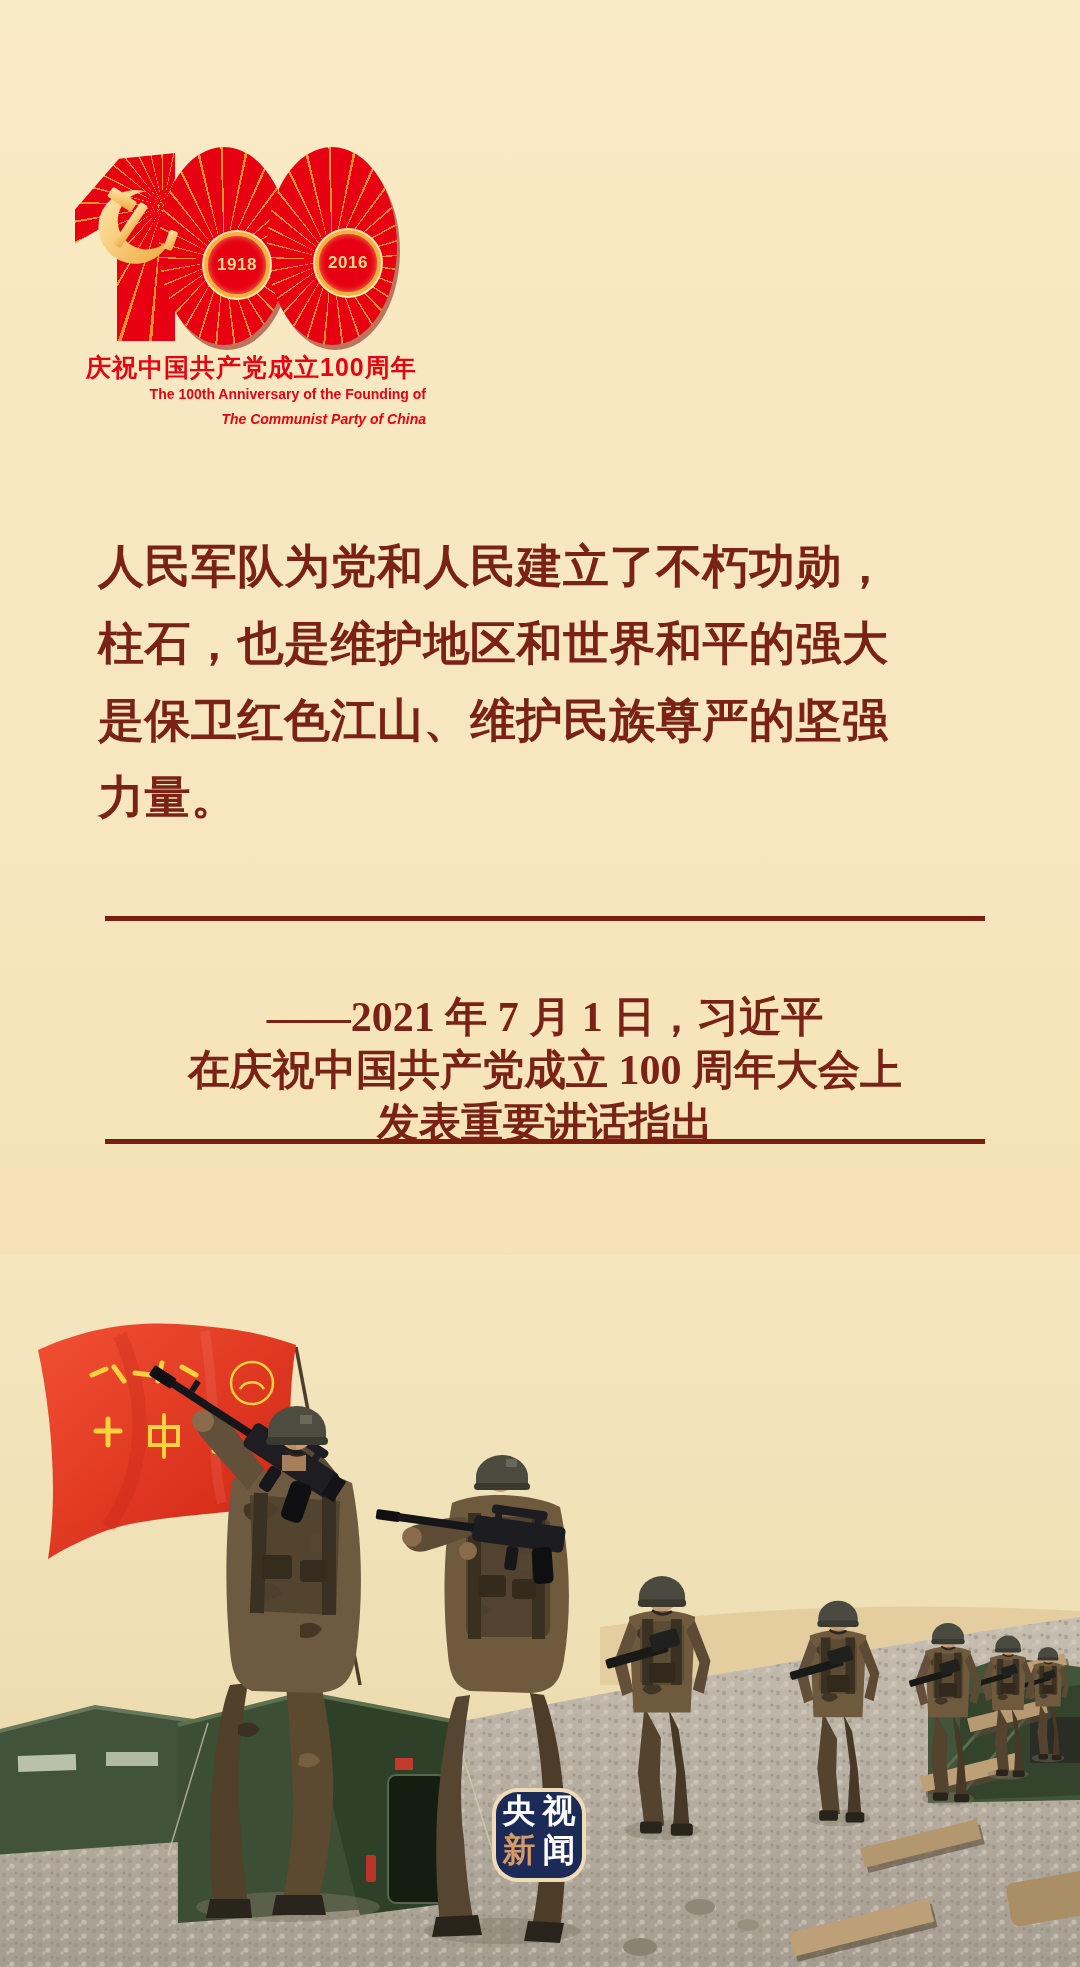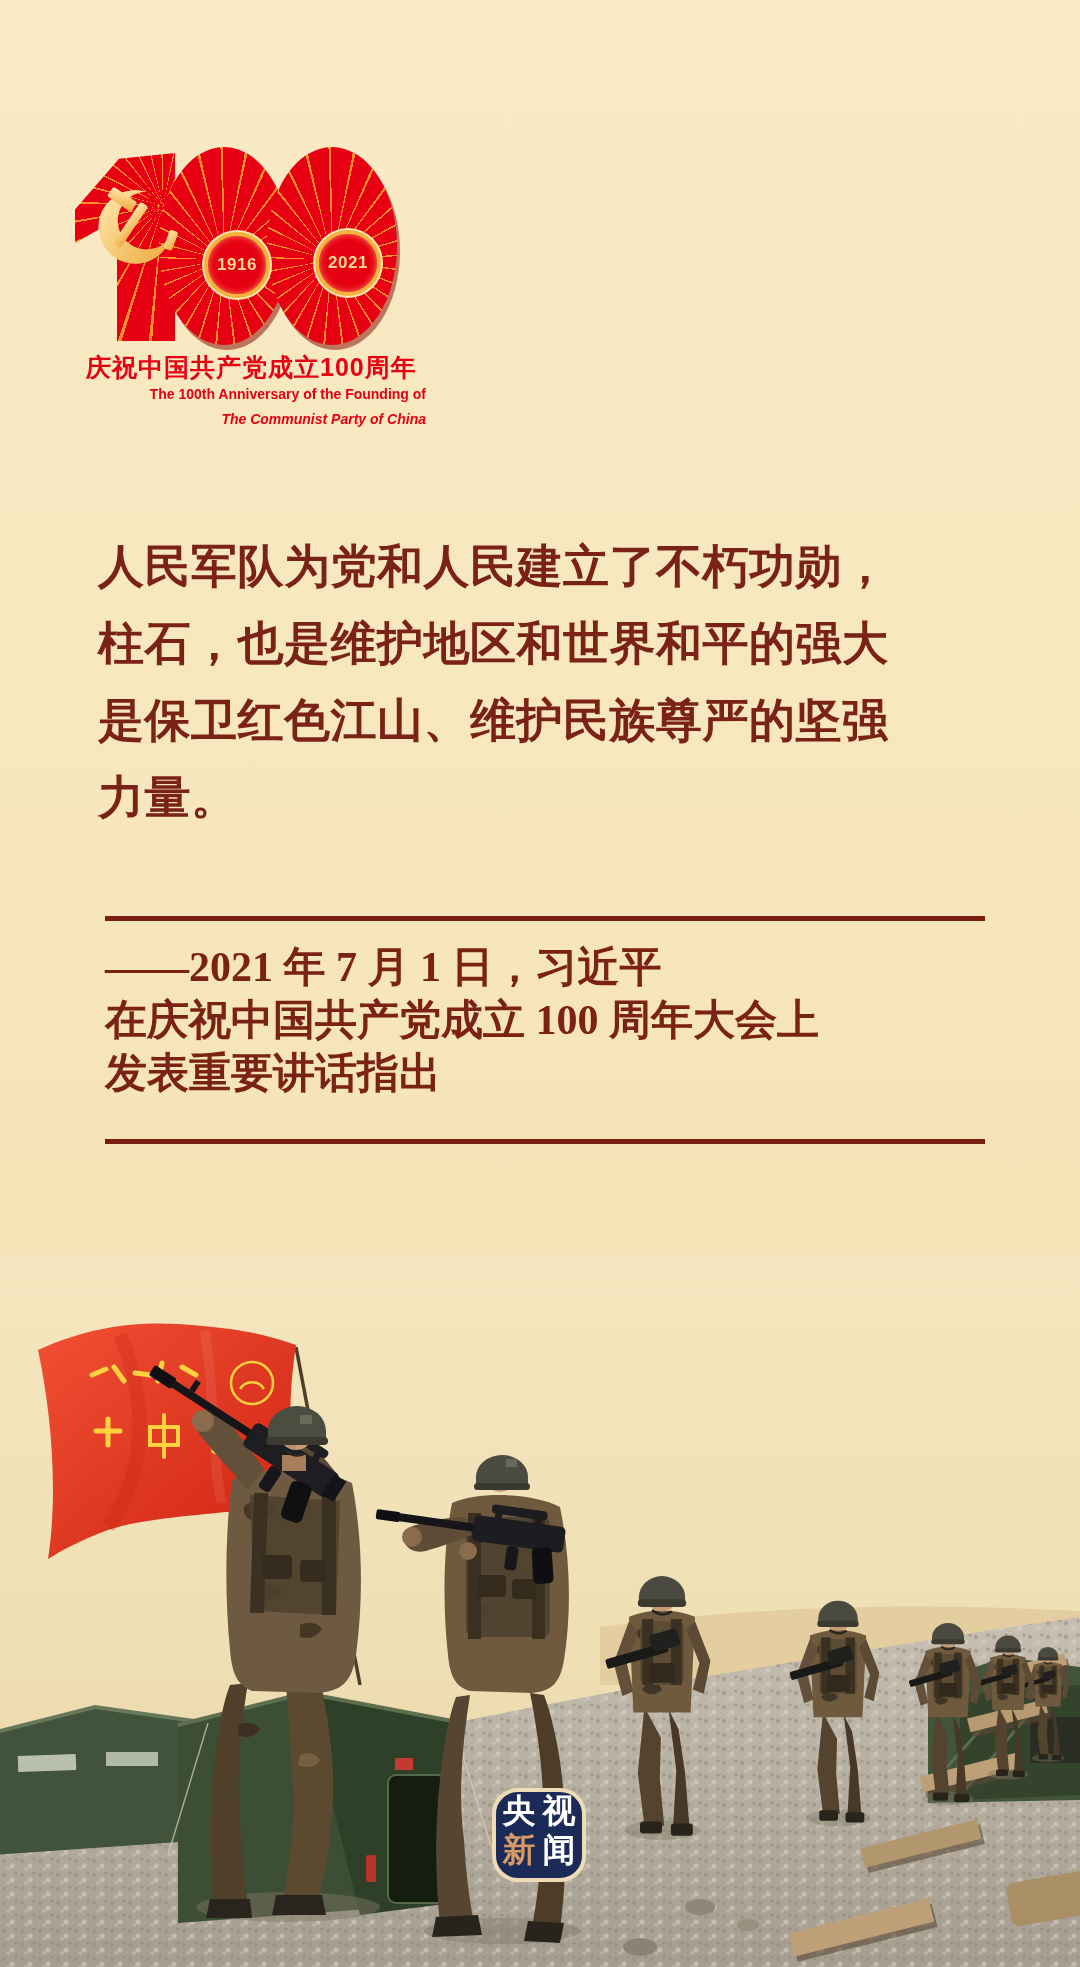--- a/index.html
+++ b/index.html
@@ -32,21 +32,21 @@
   .en1{top:386px;} .en2{top:411px;font-style:italic;}
 
   
   .quote{position:absolute;left:98px;top:528px;width:915px;color:#7b2216;
     font-size:46px;font-weight:700;line-height:77px;letter-spacing:.5px;}
   .quote div{white-space:nowrap;}
 
   
   .attr-rule{position:absolute;left:105px;width:880px;height:5px;background:#7a1d12;}
   .rule-top{top:916px;} .rule-bottom{top:1139px;}
-  .attribution{position:absolute;left:105px;top:941px;width:880px;text-align:left;
+  .attribution{position:absolute;left:105px;top:991px;width:880px;text-align:center;
     font-family:"Liberation Serif",serif;font-weight:700;color:#7b2216;
     font-size:42px;line-height:53px;}
   .attribution div{white-space:nowrap;}
 
   
   .photo{position:absolute;left:0;top:1255px;width:1080px;height:712px;}
   .photo svg{display:block;}
 
   
   .badge{position:absolute;left:492px;top:1788px;width:94px;height:94px;box-sizing:border-box;
@@ -59,24 +59,24 @@
 </head>
 <body>
 
 <div class="poster">
 
   <div class="logo">
     <div class="digit digit-one"></div>
     <div class="digit digit-zero zero-a"></div>
     <div class="digit digit-zero zero-b"></div>
     <div class="year-ring ring-a">
-      <span>1916</span>
+      <span>1918</span>
     </div>
     <div class="year-ring ring-b">
-      <span>2021</span>
+      <span>2016</span>
     </div>
     <svg class="emblem" viewBox="0 0 100 100">
       <defs>
         <linearGradient id="goldg" x1="0" y1="0" x2="1" y2="1">
           <stop offset="0" stop-color="#ffeab0"></stop>
             <stop offset="1" stop-color="#eda83b"></stop>
         </linearGradient>
       </defs>
       <path d="M70,10 A41,41 0 1 0 90,62 A32,32 0 1 1 70,10 Z" fill="url(#goldg)"></path>
       <rect x="84" y="56" width="10" height="22" rx="3" fill="url(#goldg)" transform="rotate(28 89 67)"></rect>

